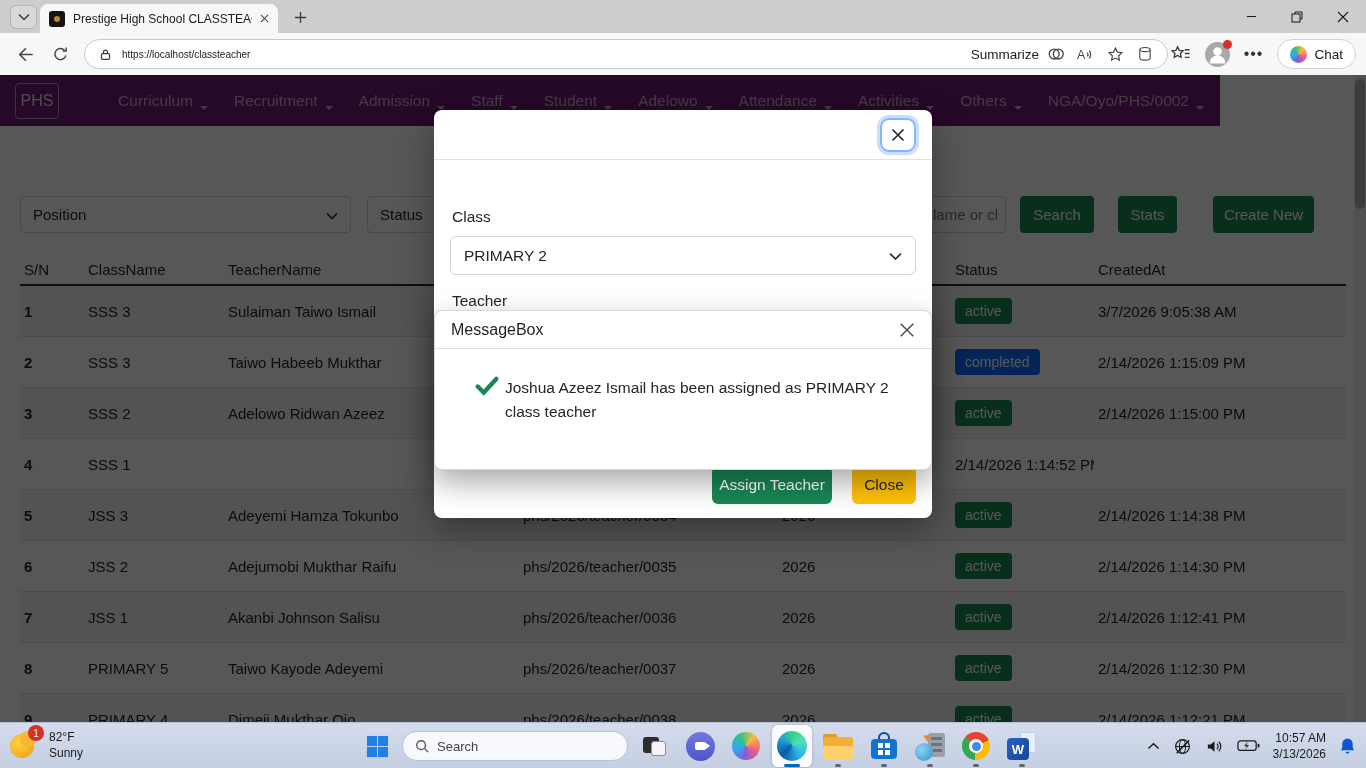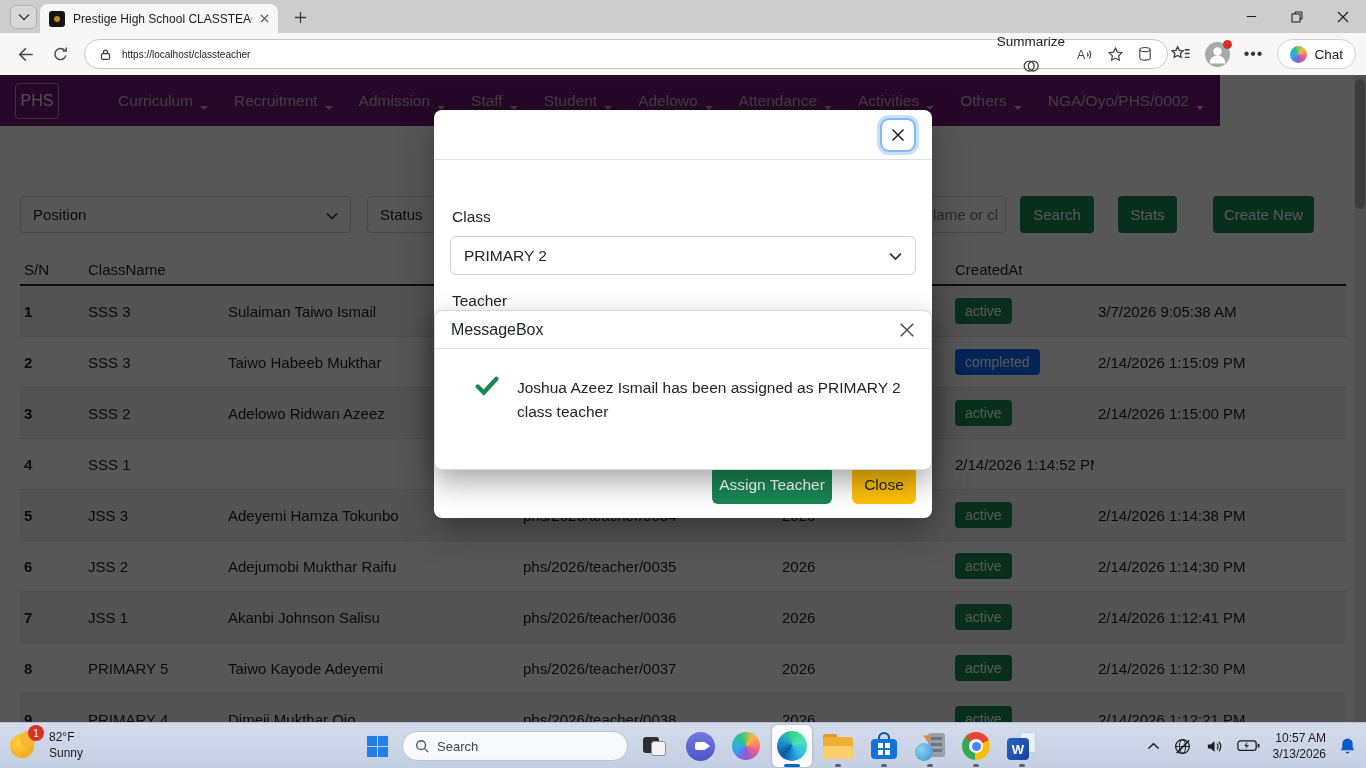--- a/index.html
+++ b/index.html
@@ -22,21 +22,21 @@
   .wb{width:46px;height:33px;display:flex;align-items:center;justify-content:center;}
 
   
   .toolbar{position:absolute;top:33px;left:0;width:1366px;height:42px;background:#f7f7f7;}
   .navic{position:absolute;top:10px;width:24px;height:22px;display:flex;align-items:center;justify-content:center;}
   .urlbar{position:absolute;left:84px;top:6px;width:1084px;height:30px;background:#fff;
     border:1px solid #c9c9c9;border-radius:15px;display:flex;align-items:center;padding:0 14px;gap:10px;}
   .url{font-size:10px;color:#1b1b1b;text-align:right;}
   .flex1{flex:1;}
   .urlic{display:flex;align-items:center;gap:13px;}
-  .summ{display:flex;align-items:center;gap:8px;font-size:13.5px;color:#1b1b1b;flex-direction:column;}
+  .summ{display:flex;align-items:center;gap:8px;font-size:13.5px;color:#1b1b1b;}
   .tbright{position:absolute;right:10px;top:6px;display:flex;align-items:center;gap:14px;height:30px;}
   .avatar{position:relative;width:25px;height:25px;border-radius:50%;background:#a9a9a9;overflow:visible;}
   .avatar .dot{position:absolute;right:-2px;top:-2px;width:9px;height:9px;border-radius:50%;background:#d93025;}
   .dots{font-size:16px;color:#333;letter-spacing:1px;}
   .chatpill{display:flex;align-items:center;gap:7px;background:#fff;border:1px solid #d2d2d2;
     border-radius:15px;height:30px;padding:0 12px;font-size:13.5px;color:#1b1b1b;}
   .cpcircle{width:17px;height:17px;border-radius:50%;
     background:conic-gradient(from 40deg,#f9ba3c,#ef5f8a,#8a5bd6,#31a8f0,#2bc48a,#f9ba3c);}
 
   
@@ -96,21 +96,21 @@
     display:flex;align-items:center;justify-content:center;}
   .b-assign{left:278px;width:120px;background:#198754;color:#fff;}
   .b-close{left:418px;width:64px;background:#ffc107;color:#212529;}
 
   
   .msgbox{position:absolute;left:434px;top:235px;width:498px;height:160px;background:#fff;border:1px solid #d8d8d8;
     border-radius:8px;z-index:20;box-shadow:0 12px 30px rgba(0,0,0,.35);}
   .msghead{height:38px;border-bottom:1px solid #dee2e6;display:flex;align-items:center;padding:0 16px;
     font-size:16px;color:#212529;}
   .msgx{margin-left:auto;display:flex;align-items:center;}
-  .msgbody{display:flex;gap:18px;padding:27px 24px 0 40px;font-size:15.5px;color:#212529;line-height:1.55;}
+  .msgbody{display:flex;gap:6px;padding:27px 24px 0 40px;font-size:15.5px;color:#212529;line-height:1.55;}
   .msgtext{max-width:388px;}
 
   
   .task{position:absolute;top:722px;left:0;width:1366px;height:46px;
     background:linear-gradient(#d4dcec,#c5cfe2);border-top:1px solid #b6c0d4;}
   .weather{position:absolute;left:10px;top:6px;display:flex;align-items:center;gap:9px;}
   .sun{position:relative;width:30px;height:30px;}
   .sun .s1{position:absolute;left:0;top:4px;width:24px;height:24px;border-radius:50%;
     background:radial-gradient(circle at 35% 35%,#ffcf3e,#f09b16);}
   .sun .s2{position:absolute;left:10px;top:1px;width:16px;height:16px;border-radius:50%;background:#f7b733;}
@@ -333,20 +333,21 @@
     <div class="searchbox">
       <span class="frag">lame or cl</span>
     </div>
     <div class="gbtn b-search">Search</div>
     <div class="gbtn b-stats">Stats</div>
     <div class="gbtn b-create">Create New</div>
 
     <div class="thead">
       <div class="tcell">S/N</div>
       <div class="tcell">ClassName</div>
+      <div class="tcell">TeacherName</div>
       <div class="tcell"></div>
       <div class="tcell"></div>
       <div class="tcell">Status</div>
       <div class="tcell">CreatedAt</div>
     </div>
     <div class="tbodyc">
         <div class="trow">
           <div class="tcell">1</div>
           <div class="tcell">SSS 3</div>
           <div class="tcell">Sulaiman Taiwo Ismail</div>

